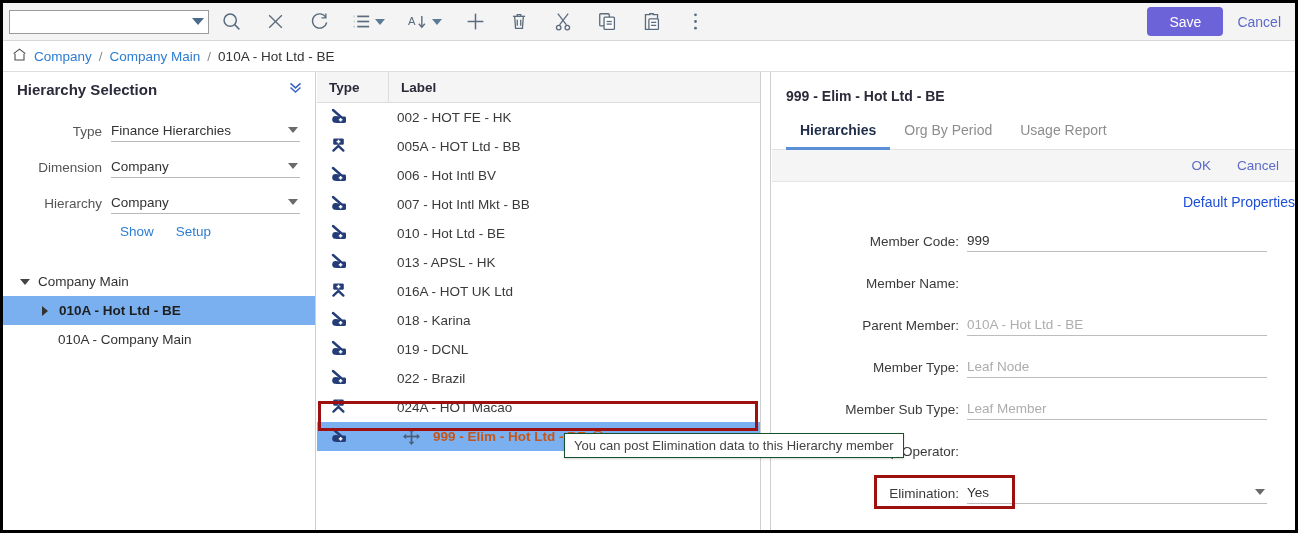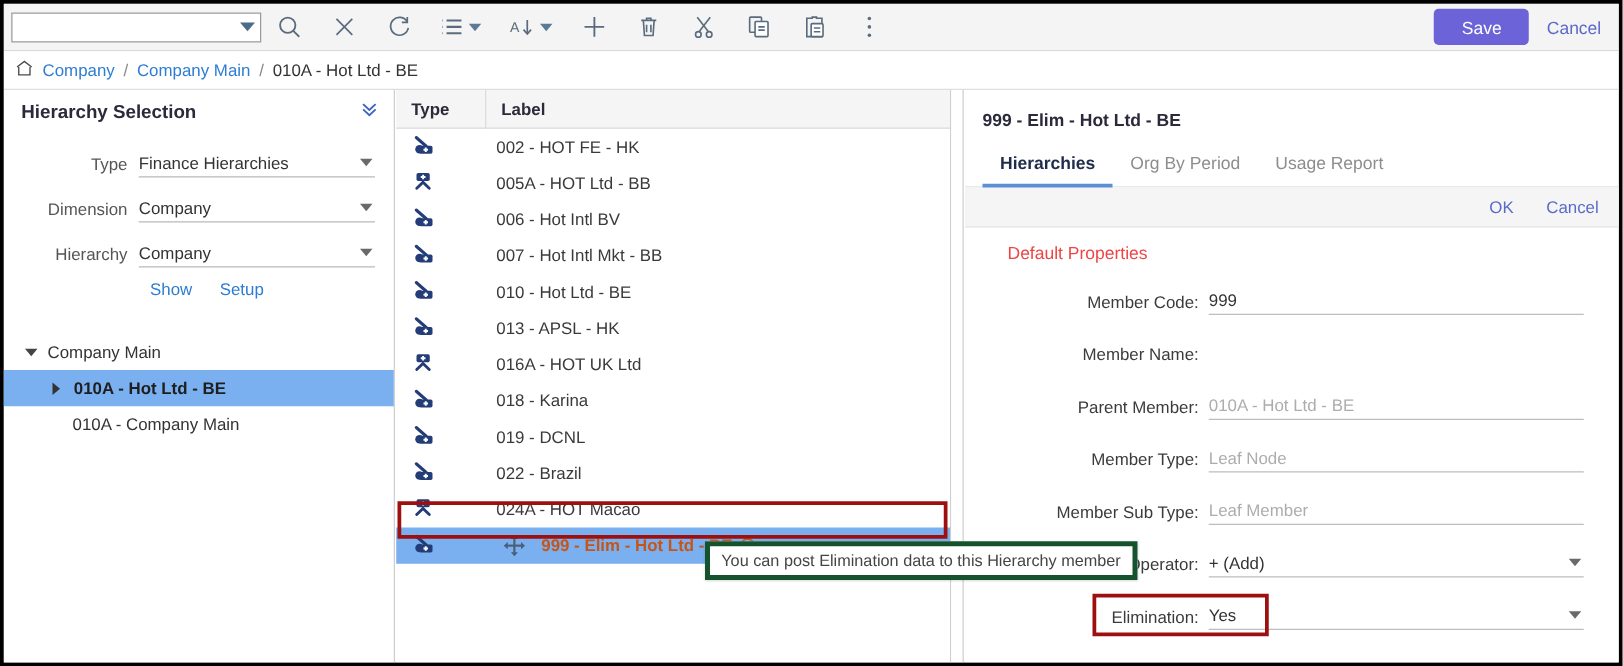--- a/index.html
+++ b/index.html
@@ -142,39 +142,39 @@
 
   .redbox {
     position:absolute; box-sizing:border-box;
     border:3px solid #9e1010; pointer-events:none;
   }
   #redbox-row { left:315px; top:398px; width:440px; height:30px; }
   #redbox-elim { left:871px; top:472px; width:141px; height:34px; }
 
   .tooltip {
     position:absolute; left:561px; top:430px;
-    background:#fff; border:4px solid #14532d;
+    background:#fff; border:1px solid #14532d;
     padding:4px 9px; font-size:13px; color:#444; white-space:nowrap;
     box-shadow:0 1px 2px rgba(0,0,0,.18);
   }
 
   
   .rp-title { padding:16px 0 0 14px; font-size:14px; font-weight:bold; color:#2a2a3a; }
   .tabs { display:flex; gap:0; padding-left:14px; margin-top:18px; border-bottom:1px solid #e2e2e2; }
   .tab {
     padding:0 14px 9px 14px; font-size:14px; color:#8d8d8d; cursor:pointer;
     border-bottom:3px solid transparent; margin-bottom:-1px;
   }
   .tab.active { color:#1f2d4a; font-weight:bold; border-bottom-color:#5b8fd6; }
   .okbar {
     height:32px; background:#f5f5f5; border-bottom:1px solid #e4e4e4;
     display:flex; align-items:center; justify-content:flex-end; gap:26px; padding-right:16px;padding-left:20px;
   }
   .okbar span { color:#5b6ac9; font-size:13.5px; cursor:pointer; }
-  .dp-title { padding:12px 0 0 34px; font-size:14px; color:#ef4444; }
+  .dp-title { padding:12px 0 0 34px; font-size:14px; color:#1d4ed8;text-align:right; }
 
   .prop-row { display:flex; align-items:flex-end; height:42px; padding-right:28px; }
   .prop-label { width:195px; text-align:right; padding-right:8px; color:#3b3b3b; font-size:13.5px; line-height:20px; }
   .prop-ctl {
     flex:1; border-bottom:1px solid #bdbdbd; height:23px; display:flex; align-items:center;
   }
   .prop-val { flex:1; color:#333; font-size:13.5px; }
   .prop-val.muted { color:#adadad; }
 
   .icon-move svg, .icon-info svg { display:block; }
@@ -593,24 +593,20 @@
           </span>
         </div>
         <div class="prop-row">
           <span class="prop-label">Member Sub Type:</span>
           <span class="prop-ctl">
             <span class="prop-val muted">Leaf Member</span>
           </span>
         </div>
         <div class="prop-row">
           <span class="prop-label">Rollup Operator:</span>
-          <span class="prop-ctl">
-            <span class="prop-val">+ (Add)</span>
-            <span class="tri-sm"></span>
-          </span>
         </div>
         <div class="prop-row">
           <span class="prop-label">Elimination:</span>
           <span class="prop-ctl">
             <span class="prop-val">Yes</span>
             <span class="tri-sm"></span>
           </span>
         </div>
       </div>
   </div>

